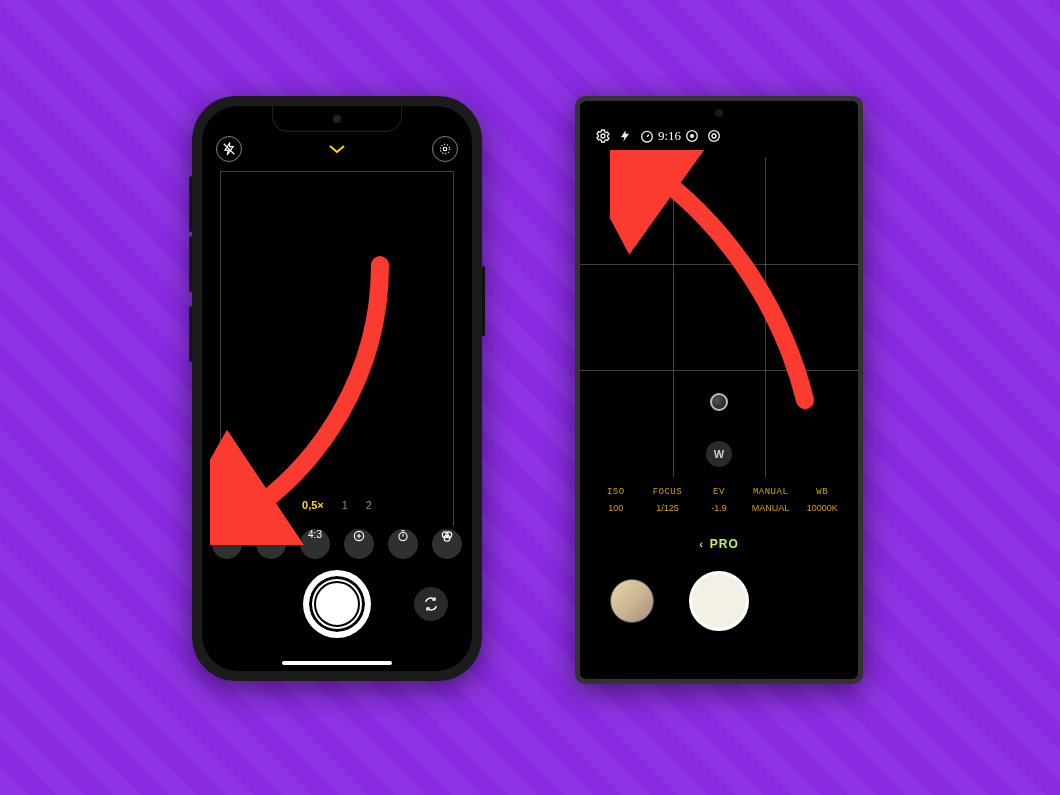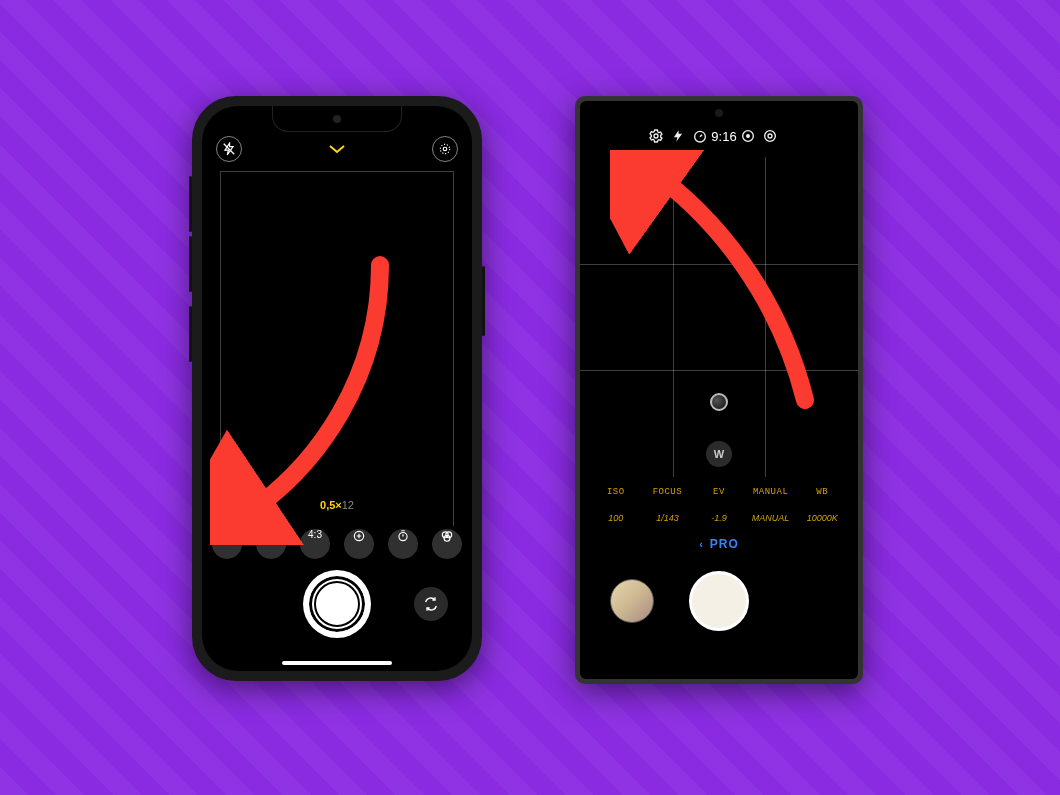--- a/index.html
+++ b/index.html
@@ -99,21 +99,21 @@
   }
 
   .ip-frame-guides {
     position:absolute; left:18px; right:18px; top:65px; bottom:145px;
     border:1px solid rgba(255,255,255,0.25);
     border-bottom:none;
   }
 
   .ip-zoom {
     position:absolute; bottom:160px; left:0; right:0;
-    display:flex; justify-content:center; 
+    display:flex; justify-content:center; gap:18px;
     font-size:11px;
   }
   .ip-zoom span { color:#888; }
   .ip-zoom .active { color:#ffd60a; font-weight:600; }
 
   .ip-options {
     position:absolute; bottom:112px; left:10px; right:10px;
     display:flex; justify-content:space-between;
   }
   .opt {
@@ -164,22 +164,23 @@
     overflow:hidden;
   }
   .punch-hole {
     position:absolute; top:8px; left:50%; transform:translateX(-50%);
     width:8px; height:8px; border-radius:50%;
     background:#1a1a1a;
   }
 
   .sg-top {
     position:absolute; top:24px; left:12px; right:24px;
-    display:flex; justify-content:center; align-items:center;
+    display:flex; justify-content:flex-start; align-items:center;
     color:#fff;
+    font-family:Liberation Serif, serif;
   }
   .sg-top .ico {
     width:22px; height:22px;
     display:flex; align-items:center; justify-content:center;
     font-size:14px; color:#eee;
   }
   .sg-top .time { font-size:13px; font-weight:500; }
 
   .sg-grid {
     position:absolute;
@@ -208,25 +209,25 @@
   }
 
   .sg-params {
     position:absolute; left:10px; right:10px; top:386px;
     display:flex; justify-content:space-between;
     color:#d2a000; font-size:9px;
     text-align:center;
   }
   .sg-params .p { flex:1; }
   .sg-params .p .lab { font-size:9px; letter-spacing:0.5px;font-family:Liberation Mono, monospace; }
-  .sg-params .p .val { font-size:9px; margin-top:16px;font-style:italic; }
+  .sg-params .p .val { font-size:9px; margin-top:6px; }
 
   .sg-mode {
     position:absolute; left:0; right:0; top:436px;
-    text-align:center; color:#3b82f6; font-size:12px; font-weight:600;
+    text-align:center; color:#bef264; font-size:12px; font-weight:600;
     letter-spacing:1px;
   }
   .sg-mode .chev { margin-right:6px; font-size:11px; }
 
   .sg-bottom {
     position:absolute; left:0; right:0; top:460px; height:110px;
   }
   .sg-thumb {
     position:absolute; left:30px; top:18px;
     width:44px; height:44px; border-radius:50%;
@@ -387,21 +388,21 @@
         <span>W</span>
       </div>
 
       <div class="sg-params">
         <div class="p">
           <div class="lab">ISO</div>
           <div class="val">100</div>
         </div>
         <div class="p">
           <div class="lab">FOCUS</div>
-          <div class="val">1/143</div>
+          <div class="val">1/125</div>
         </div>
         <div class="p">
           <div class="lab">EV</div>
           <div class="val">-1.9</div>
         </div>
         <div class="p">
           <div class="lab">MANUAL</div>
           <div class="val">MANUAL</div>
         </div>
         <div class="p">

